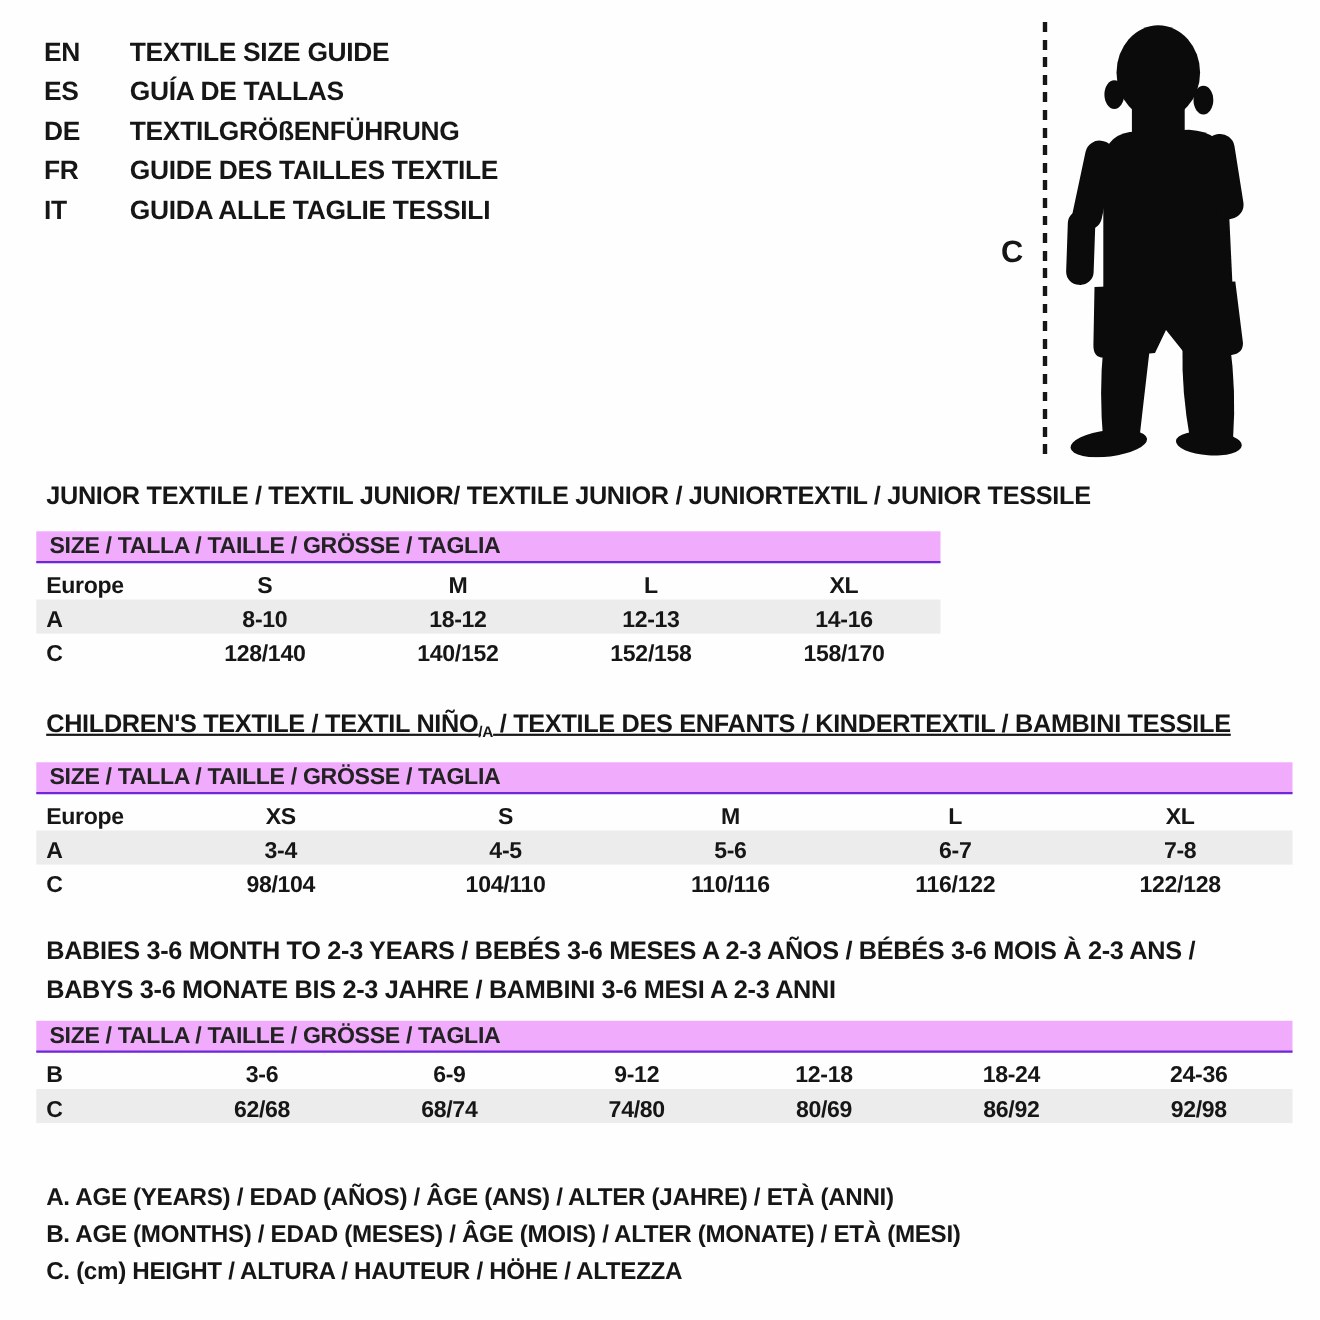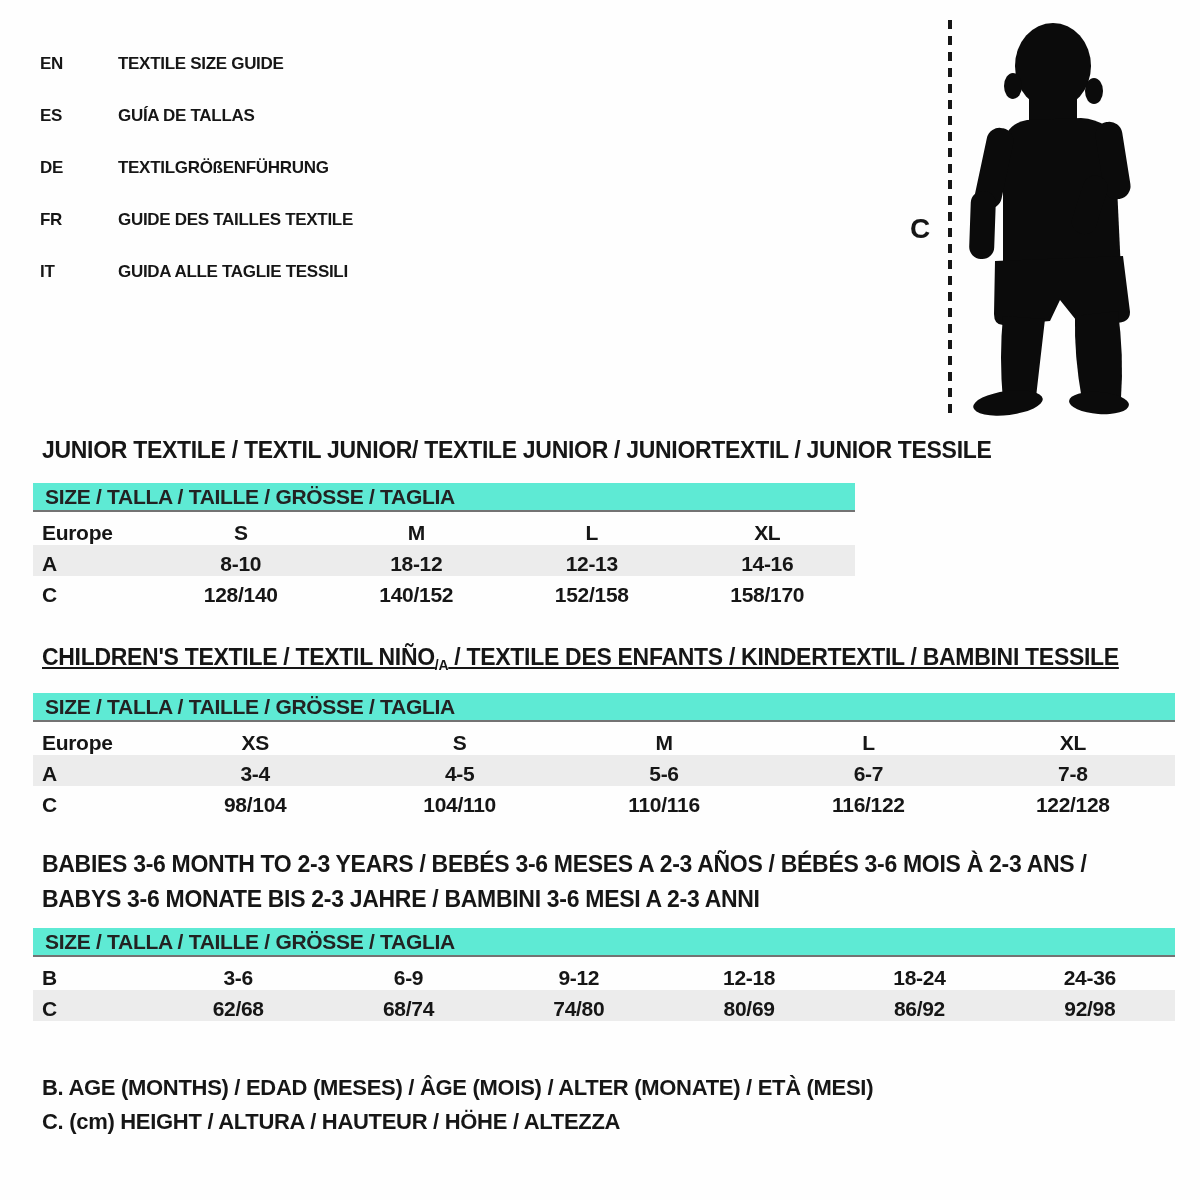--- a/index.html
+++ b/index.html
@@ -9,21 +9,21 @@
     background:#fefefe;
     color:#161616;
     font-family:"Liberation Sans", sans-serif;
     font-weight:bold;
     letter-spacing:-0.3px;
     overflow:hidden;
   }
 
   
   .lang-list { position:absolute; left:40px; top:30px; }
-  .lang-row { display:flex; height:36px; align-items:center; font-size:17px;margin-top:16px; }
+  .lang-row { display:flex; height:36px; align-items:center; font-size:24px; }
   .lang-code { width:78px; }
 
   
   .measure-line {
     position:absolute; left:948px; top:20px; width:4px; height:398px;
     background:repeating-linear-gradient(to bottom, #161616 0 9px, transparent 9px 16px);
   }
   .measure-label { position:absolute; left:910px; top:213px; font-size:28px; }
   .silhouette { position:absolute; left:963px; top:16px; width:172px; height:400px; }
   .silhouette * { fill:#0b0b0b; }
@@ -35,21 +35,21 @@
   .title-babies-1 { top:851px; }
   .title-babies-2 { top:886px; }
   .sub { font-size:14px; vertical-align:-5px; }
 
   
   .table { position:absolute; left:33px; }
   .t-junior { top:483px; width:822px; }
   .t-children { top:693px; width:1142px; }
   .t-babies { top:928px; width:1142px; }
   .bar {
-    height:29px; background:#5eead4; border-bottom:2px solid #737373;
+    height:29px; background:#f0abfc; border-bottom:2px solid #6d28d9;
     display:flex; align-items:center; padding-left:12px;
     font-size:21px; color:#222222;
   }
   .row { display:flex; align-items:flex-end; height:31px; font-size:21px; }
   .row.first { height:33px; }
   .row.shaded { background:#ececec; }
   .cell-label { width:120px; padding-left:9px; }
   .cell { flex:1; text-align:center; }
 
   
@@ -176,15 +176,16 @@
     <div class="cell">62/68</div>
     <div class="cell">68/74</div>
     <div class="cell">74/80</div>
     <div class="cell">80/69</div>
     <div class="cell">86/92</div>
     <div class="cell">92/98</div>
   </div>
 </div>
 
 <div class="legend">
+  <div class="legend-line">A. AGE (YEARS) / EDAD (AÑOS) / ÂGE (ANS) / ALTER (JAHRE) / ETÀ (ANNI)</div>
   <div class="legend-line">B. AGE (MONTHS) / EDAD (MESES) / ÂGE (MOIS) / ALTER (MONATE) / ETÀ (MESI)</div>
   <div class="legend-line">C. (cm) HEIGHT / ALTURA / HAUTEUR / HÖHE / ALTEZZA</div>
 </div>
 
 </body></html>

